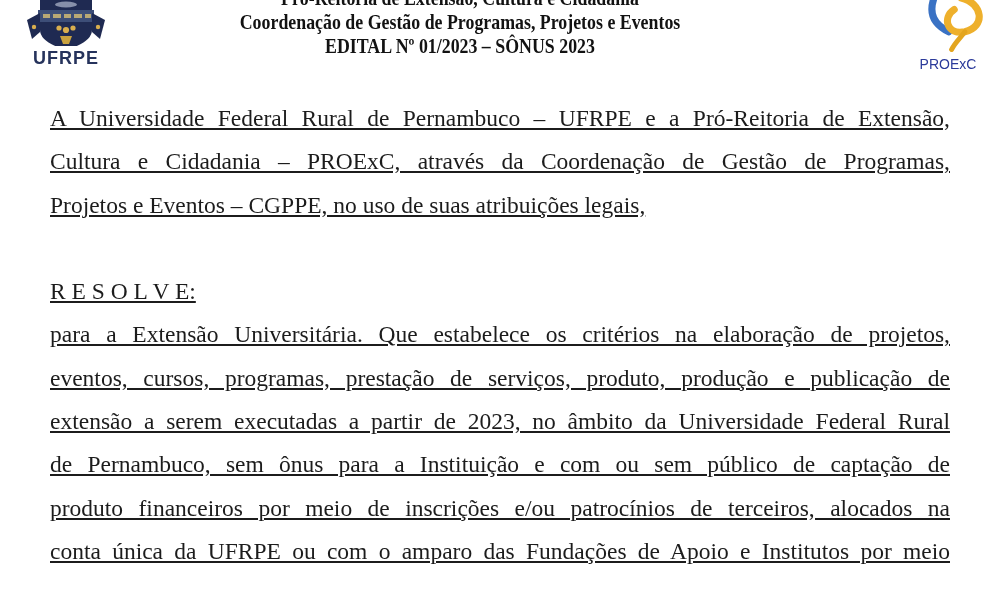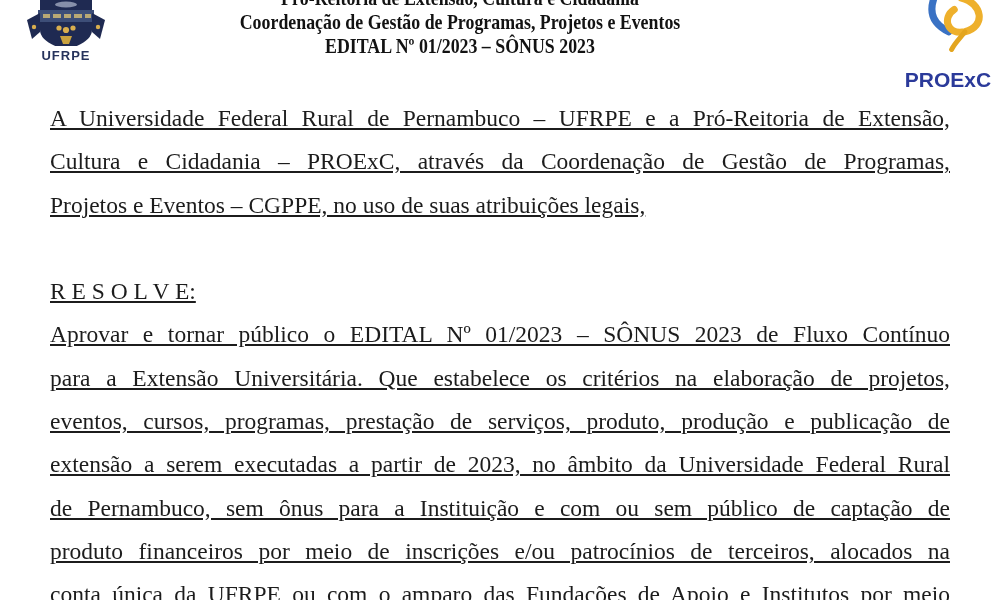--- a/index.html
+++ b/index.html
@@ -14,28 +14,28 @@
     position:absolute; left:120px; top:-14px; width:680px;
     text-align:center; font-weight:bold; font-size:21px; line-height:24px;
     color:#121212; transform:scaleX(0.85); transform-origin:50% 0;
     white-space:nowrap;
   }
 
   .ufrpe-logo { position:absolute; left:24px; top:0; width:84px; text-align:center; }
   .ufrpe-logo svg { display:block; margin:0 auto; }
   .ufrpe-label {
     margin-top:2px; font-family:"Liberation Sans", sans-serif;
-    font-weight:bold; font-size:13px; letter-spacing:1px; color:#26335c;text-align:center;
+    font-weight:bold; font-size:18px; letter-spacing:1px; color:#26335c;text-align:center;
   }
 
   .proexc-logo { position:absolute; left:902px; top:0; width:92px; text-align:center; }
   .proexc-logo svg { display:block; margin:0 auto; }
   .proexc-label {
-    margin-top:16px; font-family:"Liberation Sans", sans-serif;
-    font-weight:bold; font-size:21px; color:#2b3a9a;
+    margin-top:4px; font-family:"Liberation Sans", sans-serif;
+    font-weight:normal; font-size:14px; color:#2b3a9a;
   }
 
   
   .doc-body {
     position:absolute; left:50px; top:97px; width:900px;
     font-size:23.5px; line-height:43.3px; color:#1c1c1c;
   }
   .line { text-align:justify; text-align-last:justify;text-decoration:underline; }
   .line.plain { text-align:center; text-align-last:left; }
   .blank-line { height:43.3px; }
@@ -97,21 +97,20 @@
   <div class="doc-body">
 
     <div class="line">A Universidade Federal Rural de Pernambuco – UFRPE e a Pró-Reitoria de Extensão,</div>
     <div class="line">Cultura e Cidadania – PROExC, através da Coordenação de Gestão de Programas,</div>
     <div class="line plain">Projetos e Eventos – CGPPE, no uso de suas atribuições legais,</div>
 
     <div class="blank-line"></div>
 
     <div class="line plain">R E S O L V E:</div>
 
-    <div class="line">Aprovar e tornar público o EDITAL Nº 01/2023 – SÔNUS 2023 de Fluxo Contínuo</div>
     <div class="line">para a Extensão Universitária. Que estabelece os critérios na elaboração de projetos,</div>
     <div class="line">eventos, cursos, programas, prestação de serviços, produto, produção e publicação de</div>
     <div class="line">extensão a serem executadas a partir de 2023, no âmbito da Universidade Federal Rural</div>
     <div class="line">de Pernambuco, sem ônus para a Instituição e com ou sem público de captação de</div>
     <div class="line">produto financeiros por meio de inscrições e/ou patrocínios de terceiros, alocados na</div>
     <div class="line">conta única da UFRPE ou com o amparo das Fundações de Apoio e Institutos por meio</div>
   </div>
 
 </div>
 

